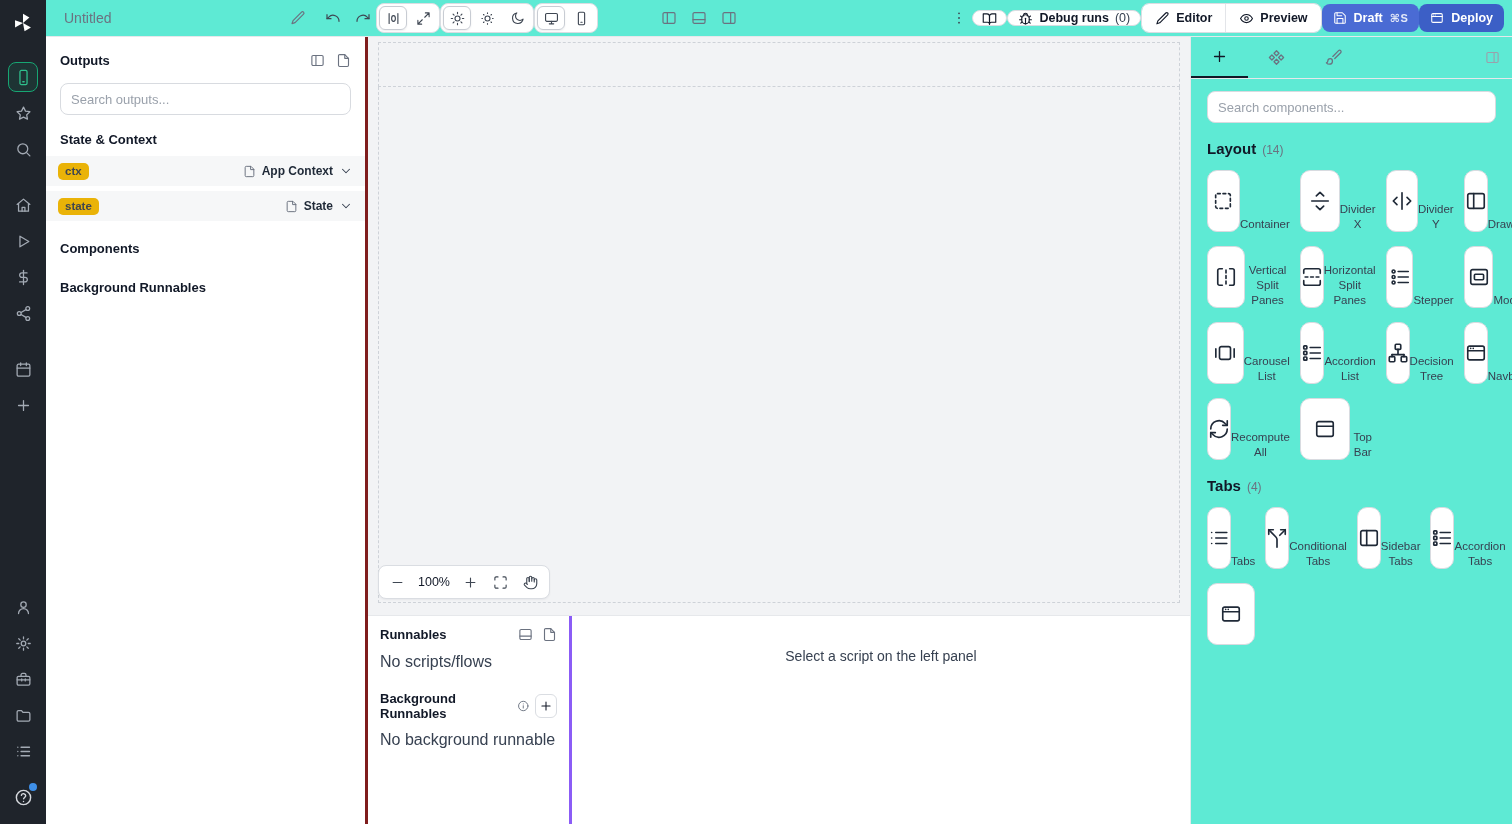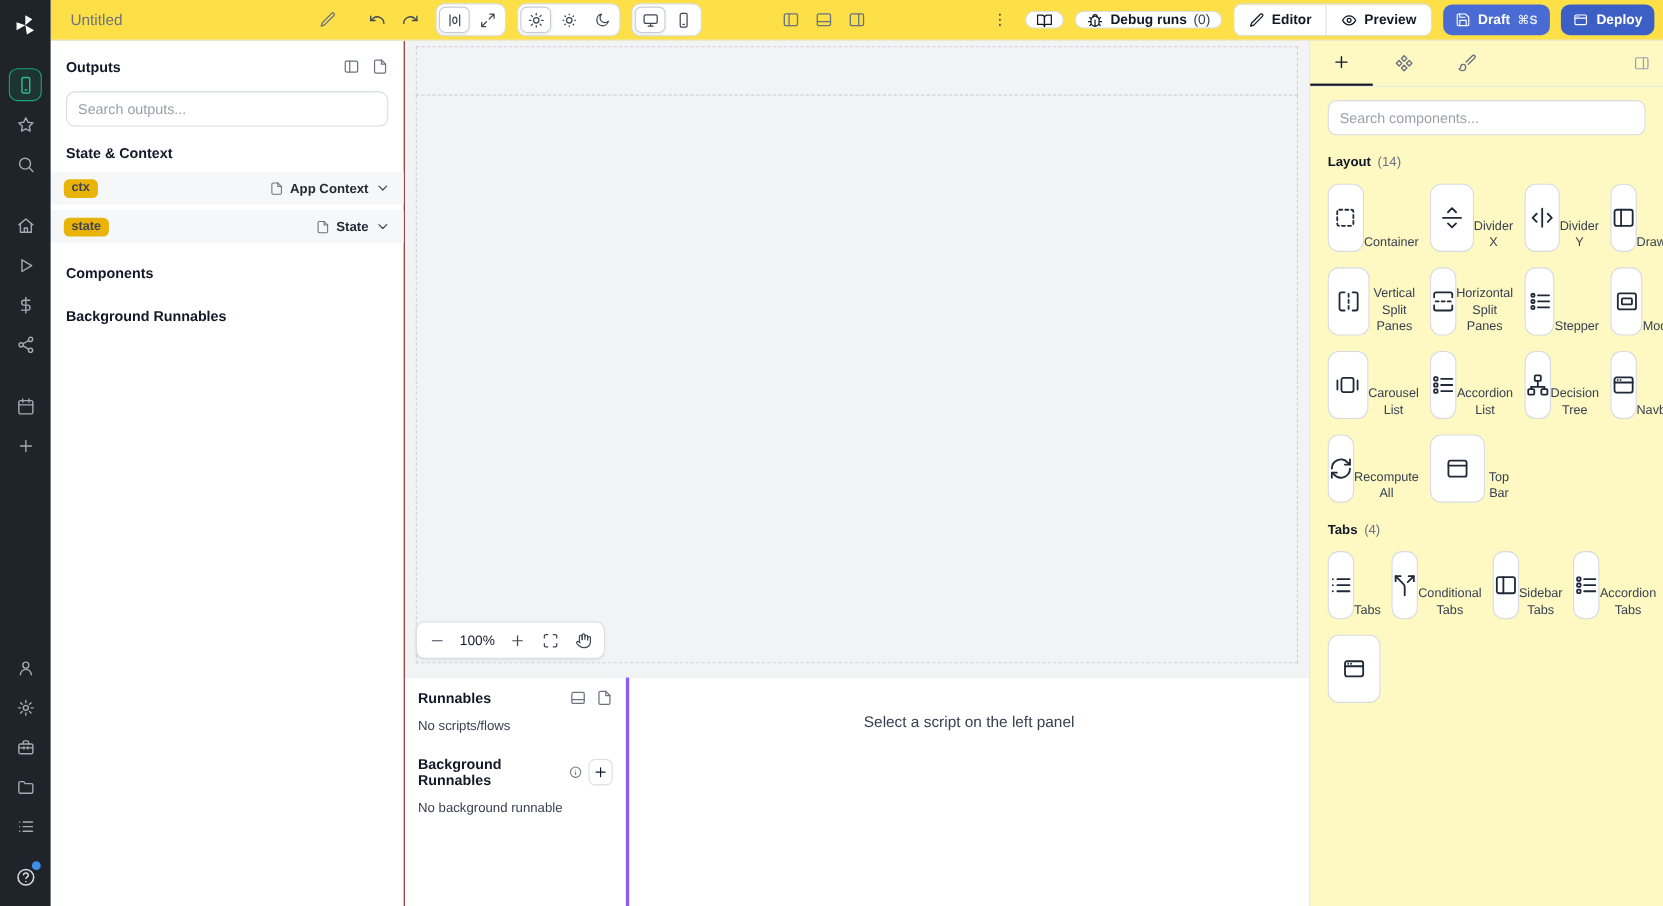--- a/index.html
+++ b/index.html
@@ -20,21 +20,21 @@
   .rail-gap{height:26px}
   .rail-spacer{flex:1}
   .rail-btn{width:30px;height:30px;border-radius:8px;display:flex;align-items:center;justify-content:center;color:#a3aab4;cursor:pointer}
   .rail-btn .ic{width:17px;height:17px}
   .rail-btn.active{border:1px solid var(--green);color:#2fc08d;background:rgba(23,166,115,.13)}
   .rail-help{position:relative;margin-top:16px;width:30px;height:30px;display:flex;align-items:center;justify-content:center;color:#d6d9de;cursor:pointer}
   .rail-help .ic{width:19px;height:19px}
   .notif-dot{position:absolute;top:1px;right:1px;width:8px;height:8px;border-radius:50%;background:#3e8fe8}
 
   
-  .topbar{position:absolute;left:46px;right:0;top:0;height:37px;border-bottom:1px solid #e6e8eb;background:#fde047;display:flex;align-items:center;padding:0 8px 0 18px;gap:10px;z-index:5}
+  .topbar{position:absolute;left:46px;right:0;top:0;height:37px;border-bottom:1px solid #e6e8eb;background:#5eead4;display:flex;align-items:center;padding:0 8px 0 18px;z-index:5}
   .tb-title-wrap{width:256px;display:flex;align-items:center;justify-content:space-between;padding-right:14px;flex:none}
   .tb-title{font-size:14px;color:#6b7280}
   .tb-flat{display:flex;gap:4px;align-items:center}
   .icon-btn{width:26px;height:26px;display:flex;align-items:center;justify-content:center;color:#3f4753;border-radius:6px;background:none;border:none;cursor:pointer}
   .seg{display:flex;align-items:center;border:1px solid #dadde2;border-radius:8px;padding:2px;gap:2px;background:#fff}
   .seg-btn{width:28px;height:24px;border-radius:6px;display:flex;align-items:center;justify-content:center;color:#3f4753;border:1px solid transparent;background:none;cursor:pointer}
   .seg-btn .ic{width:15px;height:15px}
   .seg-btn.active{border-color:#c8ccd3;box-shadow:0 1px 2px rgba(16,24,40,.08)}
   .panels-trio{margin-left:58px;color:#6b7280}
   .panels-trio .icon-btn{color:#6b7280}
@@ -46,21 +46,21 @@
   .tb-seg2{display:flex;border:1px solid #dadde2;border-radius:8px;overflow:hidden}
   .tb-seg2-btn{height:28px;display:flex;align-items:center;gap:6px;padding:0 13px;font-size:12.5px;font-weight:700;color:#111827;background:#fff;border:none;cursor:pointer}
   .tb-seg2-btn + .tb-seg2-btn{border-left:1px solid #e3e5e9}
   .tb-seg2-btn .ic{width:15px;height:15px}
   .btn-primary{height:28px;display:flex;align-items:center;gap:7px;padding:0 11px;border-radius:8px;border:none;background:var(--primary);color:#fff;font-size:12.5px;font-weight:700;cursor:pointer}
   .btn-primary .ic{width:14px;height:14px}
   .btn-primary.dark{background:var(--primary2)}
   .kbd{font-size:11px;font-weight:700;opacity:.85;letter-spacing:.5px}
 
   
-  .outputs{position:absolute;left:46px;top:37px;bottom:0;width:322px;border-right:1px solid #7f1d1d;background:#fff;padding-top:10px;z-index:4}
+  .outputs{position:absolute;left:46px;top:37px;bottom:0;width:322px;border-right:3px solid #7f1d1d;background:#fff;padding-top:10px;z-index:4}
   .outputs-head{display:flex;align-items:center;justify-content:space-between;padding:0 14px;height:26px}
   .panel-title{font-size:13px;font-weight:700;color:#111827}
   .head-icons{display:flex;gap:11px;color:#6b7280;align-items:center}
   .search-wrap{padding:10px 14px 2px}
   .text-input{width:100%;height:32px;border:1px solid #d8dbe0;border-radius:8px;padding:0 10px;font-size:13px;color:#111827;outline:none;background:#fff}
   .text-input::placeholder{color:#9aa1ab}
   .section-label{font-size:13px;font-weight:700;color:#111827;padding:15px 14px 9px}
   .out-row{height:30px;background:#f6f7f8;display:flex;align-items:center;justify-content:space-between;padding:0 12px;margin-bottom:5px;cursor:pointer}
   .pill{background:#eab308;color:#3f4550;font-size:11.5px;font-weight:700;padding:2.5px 7px;border-radius:5px}
   .out-right{display:flex;align-items:center;gap:6px;color:#374151}
@@ -73,37 +73,37 @@
   .dash-main{left:10px;right:10px;top:50px;bottom:12px;border-top:none}
   .zoombar{position:absolute;left:10px;bottom:16px;height:34px;background:#fff;border:1px solid #dadde2;border-radius:8px;display:flex;align-items:center;padding:0 4px;gap:2px;box-shadow:0 1px 2px rgba(16,24,40,.05)}
   .zoombar .icon-btn{width:28px;height:26px}
   .zoom-label{font-size:12.5px;color:#111827;padding:0 5px;font-weight:500}
 
   
   .bottom{position:absolute;left:368px;right:322px;top:615px;bottom:0;background:#fff;border-top:1px solid #e6e8eb;display:flex;z-index:2}
   .runnables{width:204px;border-right:3px solid #8b5cf6;padding:11px 12px;flex:none}
   .run-head{display:flex;align-items:center;justify-content:space-between;margin-bottom:11px}
   .run-icons{display:flex;gap:9px;color:#6b7280;align-items:center}
-  .muted{font-size:12px;color:#374151;margin-bottom:20px}
+  .muted{font-size:16px;color:#374151;margin-bottom:20px}
   .bg-head{display:flex;align-items:center;gap:6px;margin-bottom:10px}
   .plus-btn{margin-left:auto;width:24px;height:24px;border:1px solid #dadde2;border-radius:6px;display:flex;align-items:center;justify-content:center;color:#111827;background:#fff;cursor:pointer}
   .plus-btn .ic{width:14px;height:14px}
   .script-area{flex:1;display:flex;align-items:flex-start;justify-content:center;padding-top:32px}
   .script-msg{font-size:14px;color:#374151}
 
   
-  .rightpanel{position:absolute;right:0;top:37px;bottom:0;width:322px;border-left:1px solid #e6e8eb;background:#fef9c3;display:flex;flex-direction:column;overflow:hidden;z-index:4}
+  .rightpanel{position:absolute;right:0;top:37px;bottom:0;width:322px;border-left:1px solid #e6e8eb;background:#5eead4;display:flex;flex-direction:column;overflow:hidden;z-index:4}
   .rp-tabs{height:42px;flex:none;display:flex;align-items:stretch;border-bottom:1px solid #e6e8eb;padding-right:12px}
   .rp-tab{width:57px;display:flex;align-items:center;justify-content:center;color:#6b7280;cursor:pointer}
   .rp-tab .ic{width:17px;height:17px}
   .rp-tab.active{color:#111827;border-bottom:2px solid #111827}
   .rp-collapse{margin-left:auto;align-self:center;color:#9aa1ab;cursor:pointer}
   .rp-body{flex:1;padding:12px 16px 0;overflow:hidden}
   .rp-section-head{display:flex;align-items:baseline;gap:6px;margin:17px 0 13px}
-  .rp-section-title{font-size:12px;font-weight:700;color:#111827}
+  .rp-section-title{font-size:15px;font-weight:700;color:#111827}
   .rp-section-count{font-size:12px;color:#6b7280;font-weight:500}
   .card-grid{display:grid;grid-template-columns:repeat(4,1fr);column-gap:10px;row-gap:14px}
   .card{display:flex;flex-direction:row;align-items:flex-end;cursor:pointer}
   .card-box{width:100%;height:62px;border:1px solid #d8dbe0;border-radius:10px;display:flex;align-items:center;justify-content:center;color:#1f2937;background:#fff}
   .card-label{font-size:11.5px;color:#374151;text-align:center;margin-top:6px;line-height:1.3}
 </style>
 </head>
 <body>
 
 <nav class="rail">

